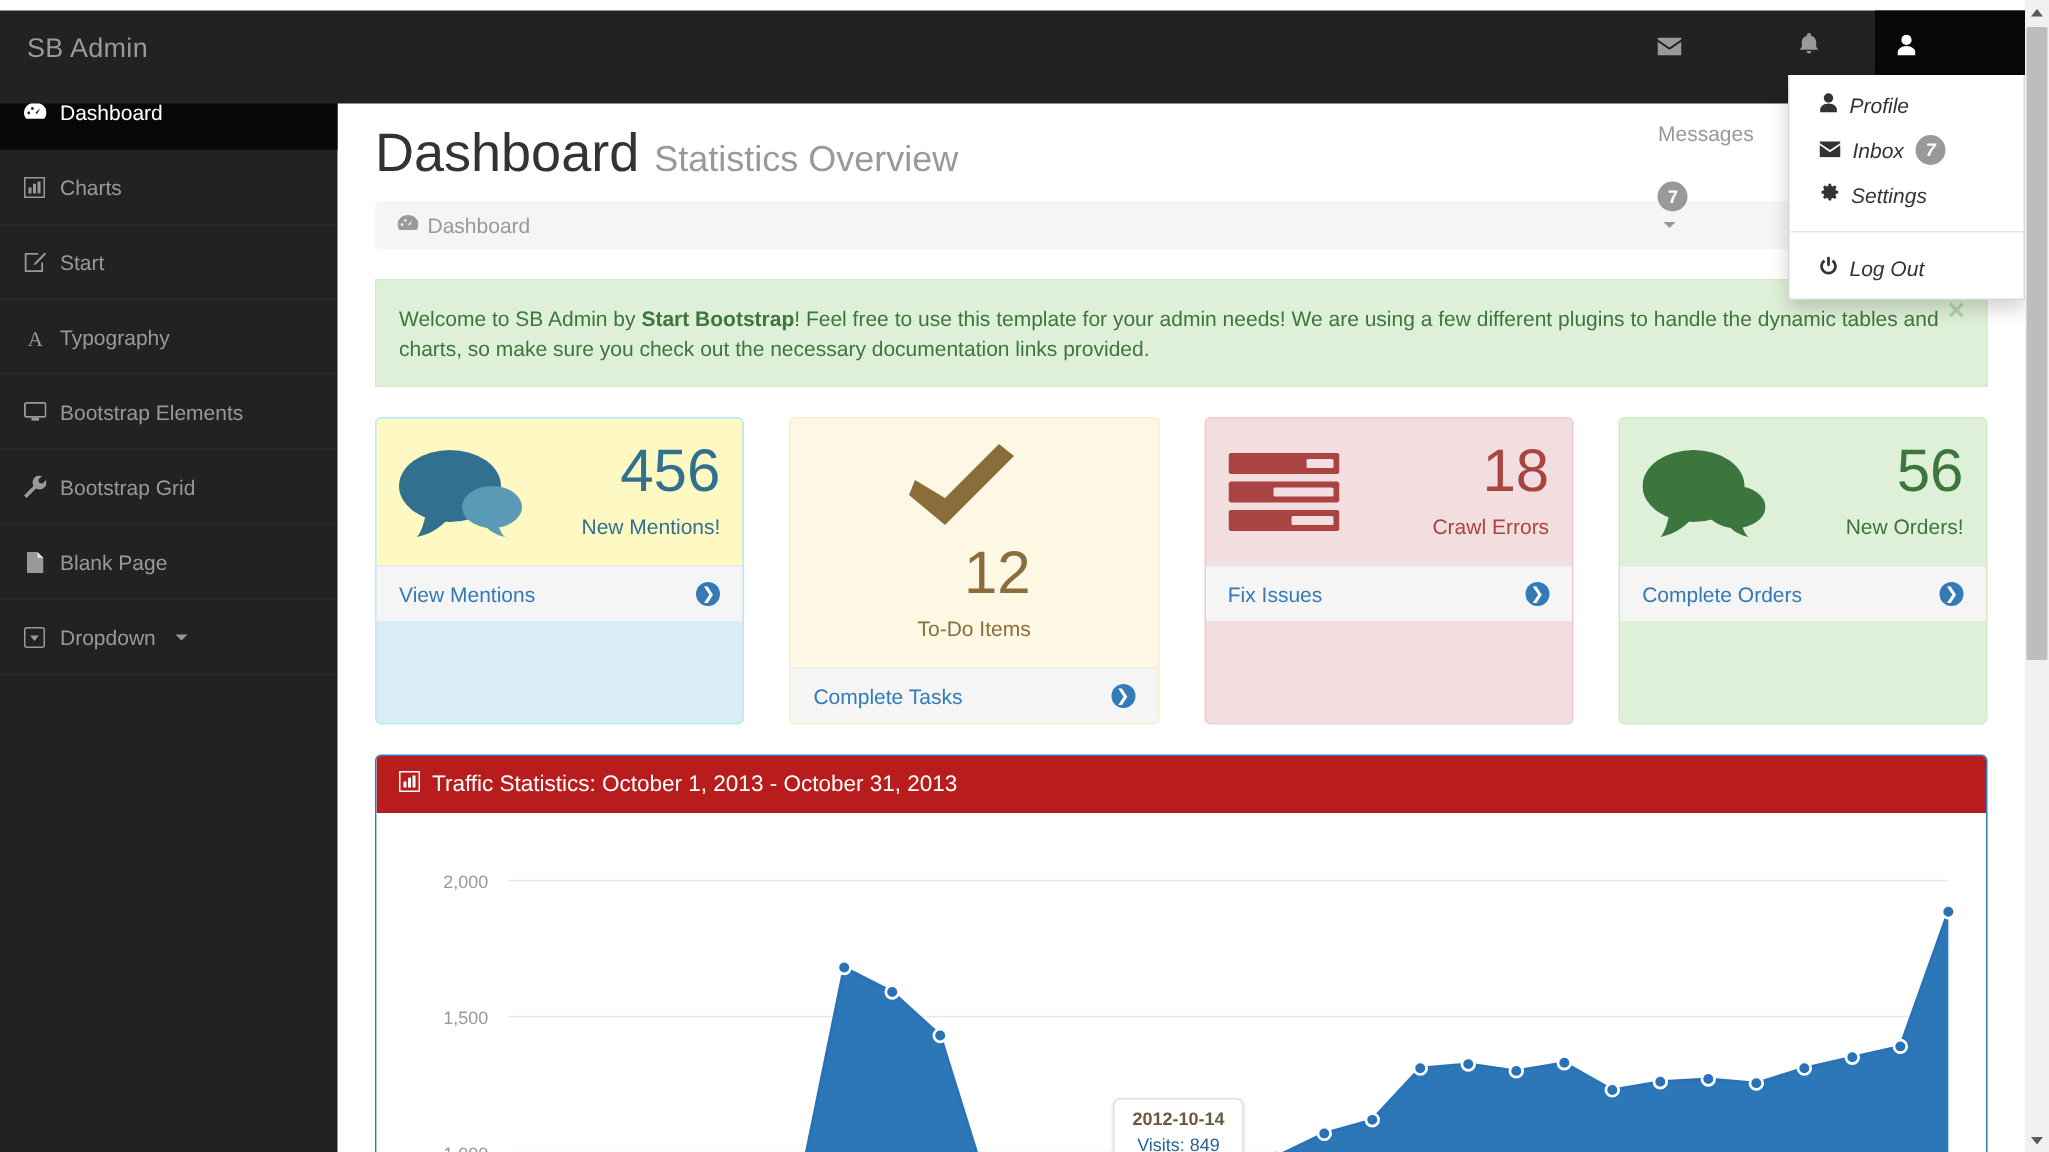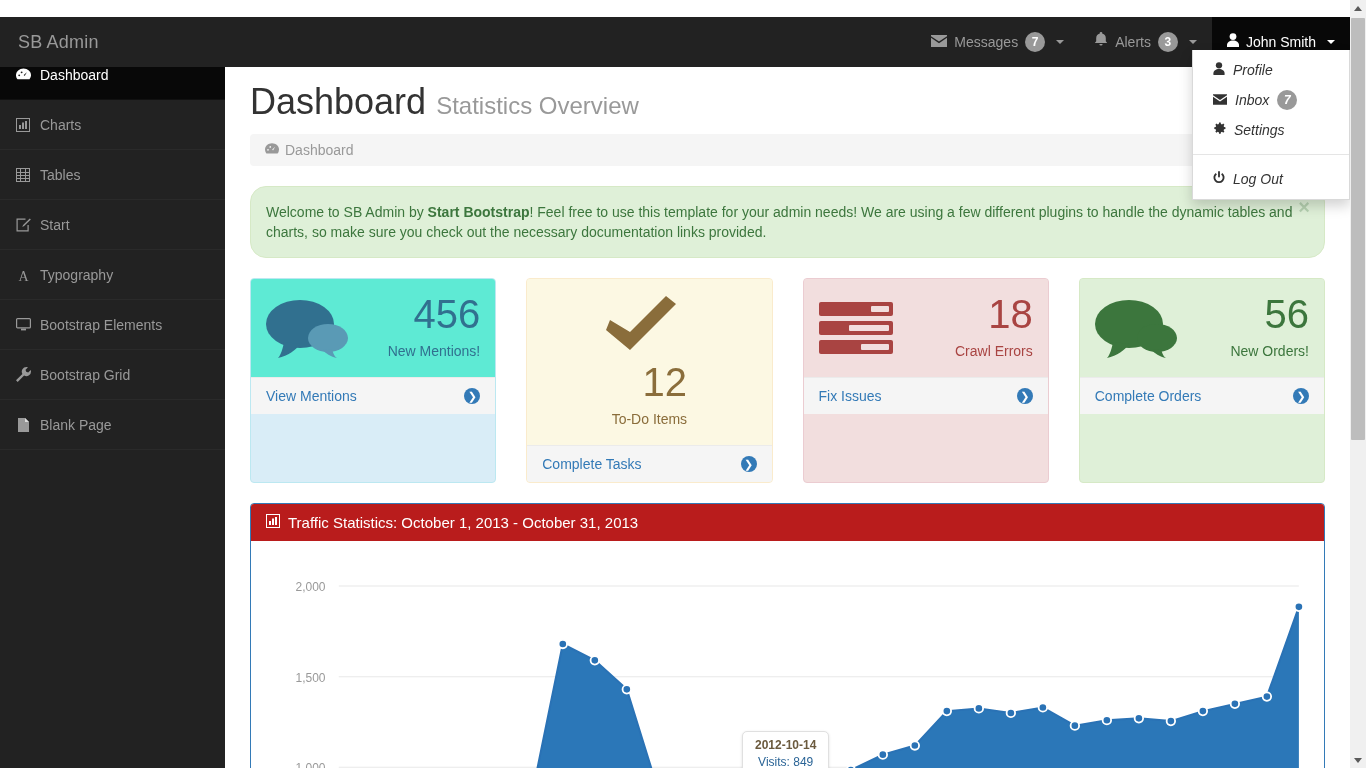--- a/index.html
+++ b/index.html
@@ -6,34 +6,34 @@
   html, body {
     width: 1366px; height: 768px;
     overflow: hidden;
     font-family: "Liberation Sans", sans-serif;
     background: #fff;
   }
   body { position: relative; }
 
   
   #topnav {
-    position: absolute; top: 17px; left: 0; width: 1350px; height: 50px;
+    position: absolute; top: 7px; left: 0; width: 1350px; height: 62px;
     background: #222222;
     z-index: 40;
   }
   #brand {
     position: absolute; left: 18px; top: 0; height: 50px; line-height: 50px;
     color: #999999; font-size: 18px; font-weight: normal; letter-spacing: .2px;
     text-decoration: none;
   }
   .nav-right { position: absolute; right: 0; top: 0; height: 50px; display: flex; }
   .nav-item {
     height: 50px; line-height: 50px; padding: 0 15px;
     color: #999999; font-size: 14px; text-decoration: none;
-    display: flex; align-items: center; gap: 7px; white-space: nowrap;
+    display: flex; align-items: flex-start; gap: 7px; white-space: nowrap; flex-direction: column;
   }
   .nav-item.open { background: #080808; color: #ffffff; }
   .badge {
     display: inline-block; min-width: 20px; height: 20px; line-height: 20px;
     border-radius: 10px; background: #999999; color: #ffffff;
     font-size: 12px; text-align: center; padding: 0 6px; font-weight: bold;
   }
   .caret {
     display: inline-block; width: 0; height: 0; margin-left: 4px;
     border-left: 4px solid transparent; border-right: 4px solid transparent;
@@ -89,21 +89,21 @@
   .page-header small { font-size: 24px; color: #999999; font-weight: normal; }
 
   .breadcrumb {
     background: #f5f5f5; border-radius: 4px; padding: 8px 15px;
     font-size: 14px; color: #999999; margin-bottom: 20px;
     display: flex; align-items: center; gap: 6px;
   }
 
   .alert-info-box {
     position: relative;
-    background: #dff0d8; border: 1px solid #d6e9c6; border-radius: 16px;
+    background: #dff0d8; border: 1px solid #d6e9c6; border-radius: 0;
     color: #3c763d; font-size: 14px; line-height: 1.45;
     padding: 15px 25px 15px 15px; margin-bottom: 20px;
   }
   .alert-info-box b { font-weight: bold; }
   .alert-close {
     position: absolute; top: 10px; right: 14px;
     color: #3c763d; opacity: .25; font-size: 20px; line-height: 1;
     background: none; border: none; cursor: pointer; font-weight: bold;
     font-family: "Liberation Sans", sans-serif;
   }
@@ -126,21 +126,21 @@
     display: flex; align-items: center; justify-content: space-between;
     font-size: 14px; color: #337ab7; border-top: 1px solid rgba(0,0,0,.04);
   }
   .panel-foot .lbl { max-width: 140px; }
   .arrow-circle {
     width: 16px; height: 16px; border-radius: 50%;
     background: #337ab7; color: #fff; font-size: 11px; line-height: 16px;
     text-align: center; flex: none;
   }
   .p-primary { background:#d9edf7; border-color:#bce8f1; }
-  .p-primary .body { background:#5eead4; color:#31708f; }
+  .p-primary .body { background:#fef9c3; color:#31708f; }
   .p-warning { background:#fcf8e3; border-color:#faebcc; }
   .p-warning .body { background:#fcf8e3; color:#8a6d3b;flex-direction:column; }
   .p-danger  { background:#f2dede; border-color:#ebccd1; }
   .p-danger  .body { background:#f2dede; color:#a94442; }
   .p-success { background:#dff0d8; border-color:#d6e9c6; }
   .p-success .body { background:#dff0d8; color:#3c763d; }
 
   
   .panel-chart {
     border: 1px solid #337ab7; border-radius: 4px; overflow: hidden;
@@ -287,29 +287,20 @@
       <svg width="14" height="14" viewBox="0 0 14 14">
           <rect x="0.5" y="0.5" width="13" height="13" fill="none" stroke="#999" stroke-width="1"></rect>
           <rect x="3" y="7" width="2" height="4" fill="#999"></rect>
           <rect x="6" y="4.5" width="2" height="6.5" fill="#999"></rect>
           <rect x="9" y="3" width="2" height="8" fill="#999"></rect>
         </svg>
     </span>
     <span>Charts</span>
   </a>
 
-  <a class="side-item" href="#">
-    <span class="ic">
-      <svg width="14" height="14" viewBox="0 0 14 14">
-          <rect x="0.5" y="0.5" width="13" height="13" fill="none" stroke="#999"></rect>
-          <path stroke="#999" d="M0.5 4.5h13M0.5 7.5h13M0.5 10.5h13M4.5 0.5v13M9.5 0.5v13"></path>
-        </svg>
-    </span>
-    <span>Tables</span>
-  </a>
 
   <a class="side-item" href="#">
     <span class="ic">
       <svg width="15" height="14" viewBox="0 0 15 14">
           <path fill="none" stroke="#999" stroke-width="1.2" d="M9.5 1.2H1.1v11.6h11V7"></path>
           <path fill="#999" d="m13.8 0.4 1 1L8.1 8.1l-1.8.8.8-1.8z"></path>
         </svg>
     </span>
     <span>Start</span>
   </a>
@@ -345,20 +336,30 @@
   <a class="side-item" href="#">
     <span class="ic">
       <svg width="11" height="14" viewBox="0 0 11 14">
           <path fill="#999" d="M0 0h7l4 4v10H0z"></path>
           <path fill="#ddd" d="M7 0l4 4H7z"></path>
         </svg>
     </span>
     <span>Blank Page</span>
   </a>
 
+  <a class="side-item" href="#">
+    <span class="ic">
+      <svg width="14" height="14" viewBox="0 0 14 14">
+          <rect x="0.5" y="0.5" width="13" height="13" rx="1.5" fill="none" stroke="#999"></rect>
+          <path fill="#999" d="M4 5.6h6L7 9.4z"></path>
+        </svg>
+    </span>
+    <span>Dropdown</span>
+    <span class="caret"></span>
+  </a>
 </nav>
 
 <div id="content">
   <div id="content-inner">
 
     <h1 class="page-header">
       <span>Dashboard</span>
       <small>Statistics Overview</small>
     </h1>
 

